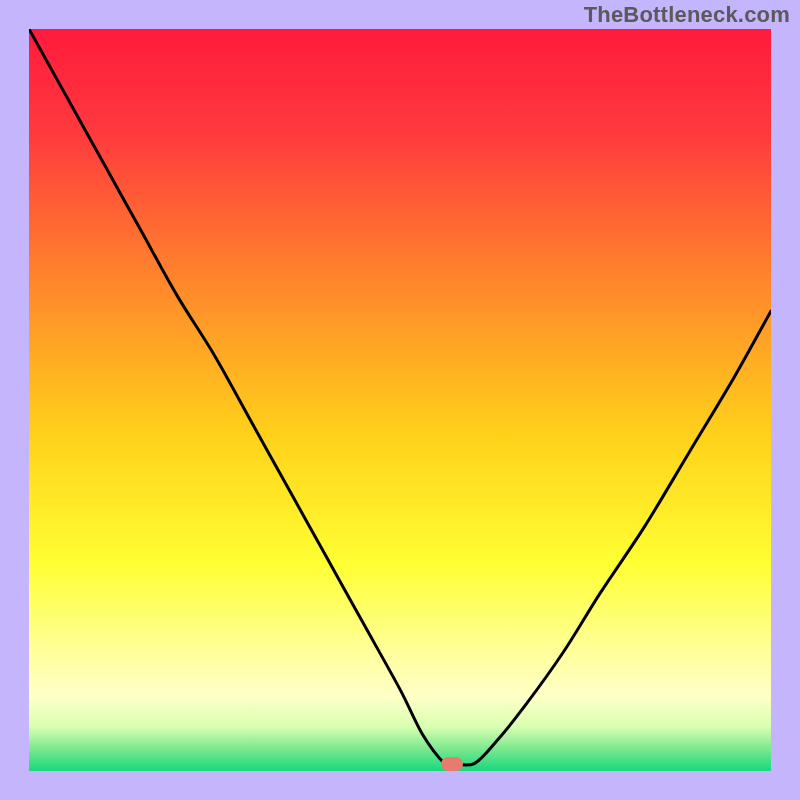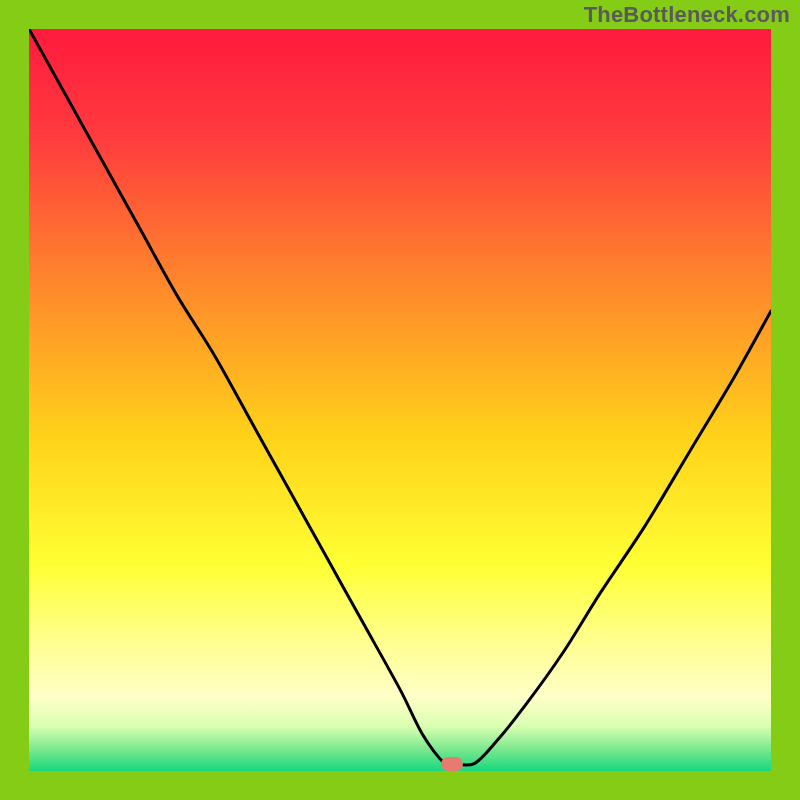--- a/index.html
+++ b/index.html
@@ -1,16 +1,16 @@
 <!DOCTYPE html>
 <html><head>
 <meta charset="utf-8">
 <style>
   html,body{margin:0;padding:0;width:800px;height:800px;background:#000;overflow:hidden;font-family:Arial,Helvetica,sans-serif;}
-  .outer{position:relative;width:800px;height:800px;background:#84cc16;}
+  .outer{position:relative;width:800px;height:800px;background:#c4b5fd;}
   .watermark{position:absolute;top:2px;right:10px;color:#5a5a5a;font-size:22px;font-weight:600;letter-spacing:0.2px;}
   .plot{position:absolute;left:29px;top:29px;width:742px;height:742px;}
   .plot svg{display:block;}
   .marker{position:absolute;width:22px;height:14px;border-radius:7px;background:#e77b70;transform:translate(-50%,-50%);}
 </style>
 </head>
 <body>
 
 <div class="outer">
   <div class="watermark">TheBottleneck.com</div>

